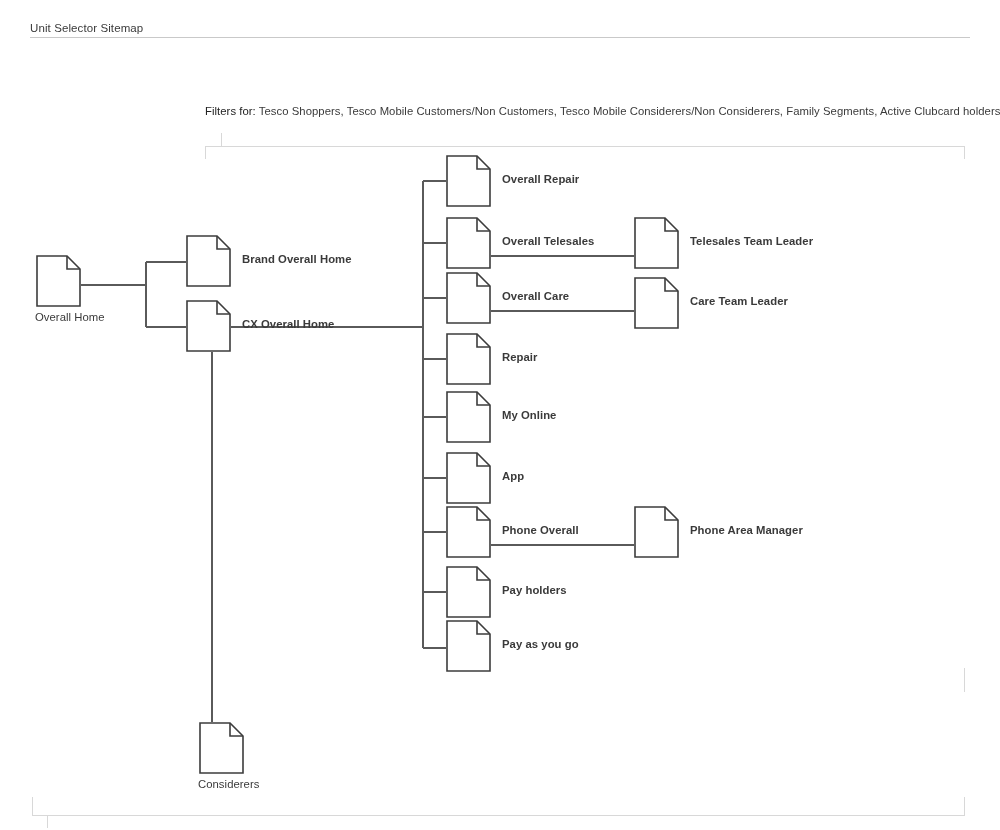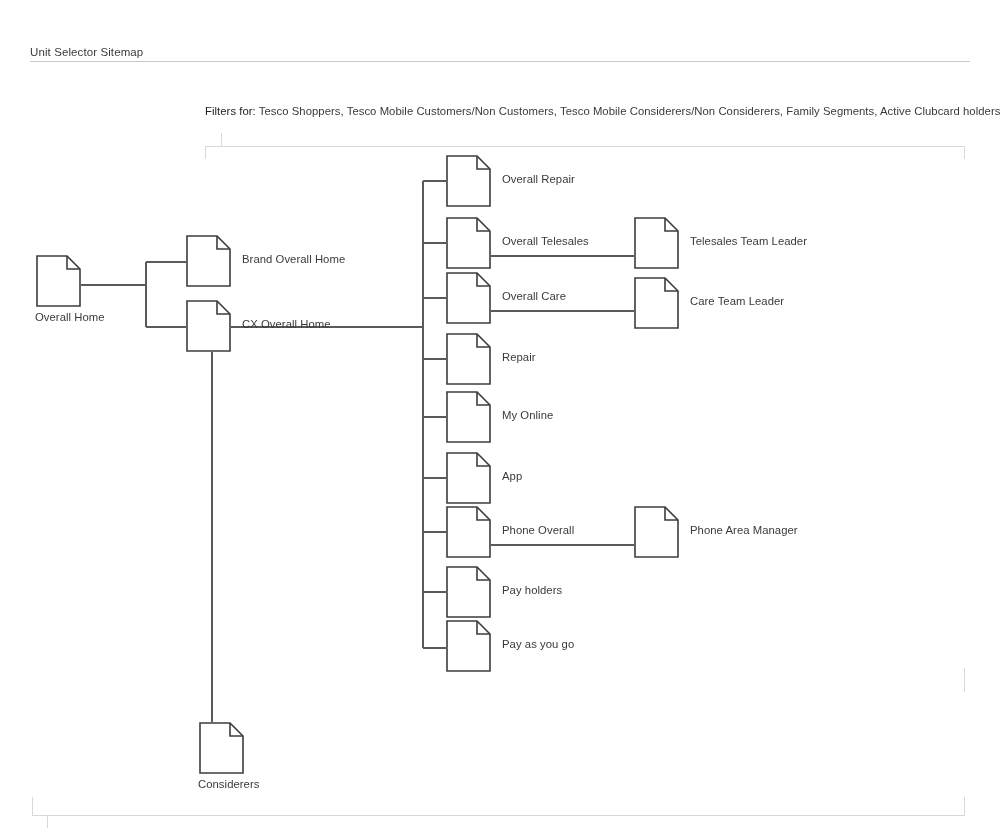--- a/index.html
+++ b/index.html
@@ -15,21 +15,20 @@
     position: relative;
     overflow: hidden;
   }
 
   
   #header {
     position: absolute;
     left: 0; top: 0;
     width: 1000px;
     height: 30px;
-    margin-top: 24px;
   }
   #header-title {
     position: absolute;
     left: 30px;
     top: 22px;
     font-size: 11.5px;
     color: #3a3a3a;
     white-space: nowrap;
     letter-spacing: 0.1px;
   }
@@ -86,20 +85,21 @@
   .node-label {
     position: absolute;
     font-size: 11.3px;
     color: #3a3a3a;
     white-space: nowrap;
     letter-spacing: 0.05px;
   }
   .label-right {
     left: 56px;
     top: 18px;
+    font-weight: bold;
   }
   .label-below {
     left: -1px;
     top: 56px;
     text-align: center;
   }
 </style>
 </head>
 <body>
 

